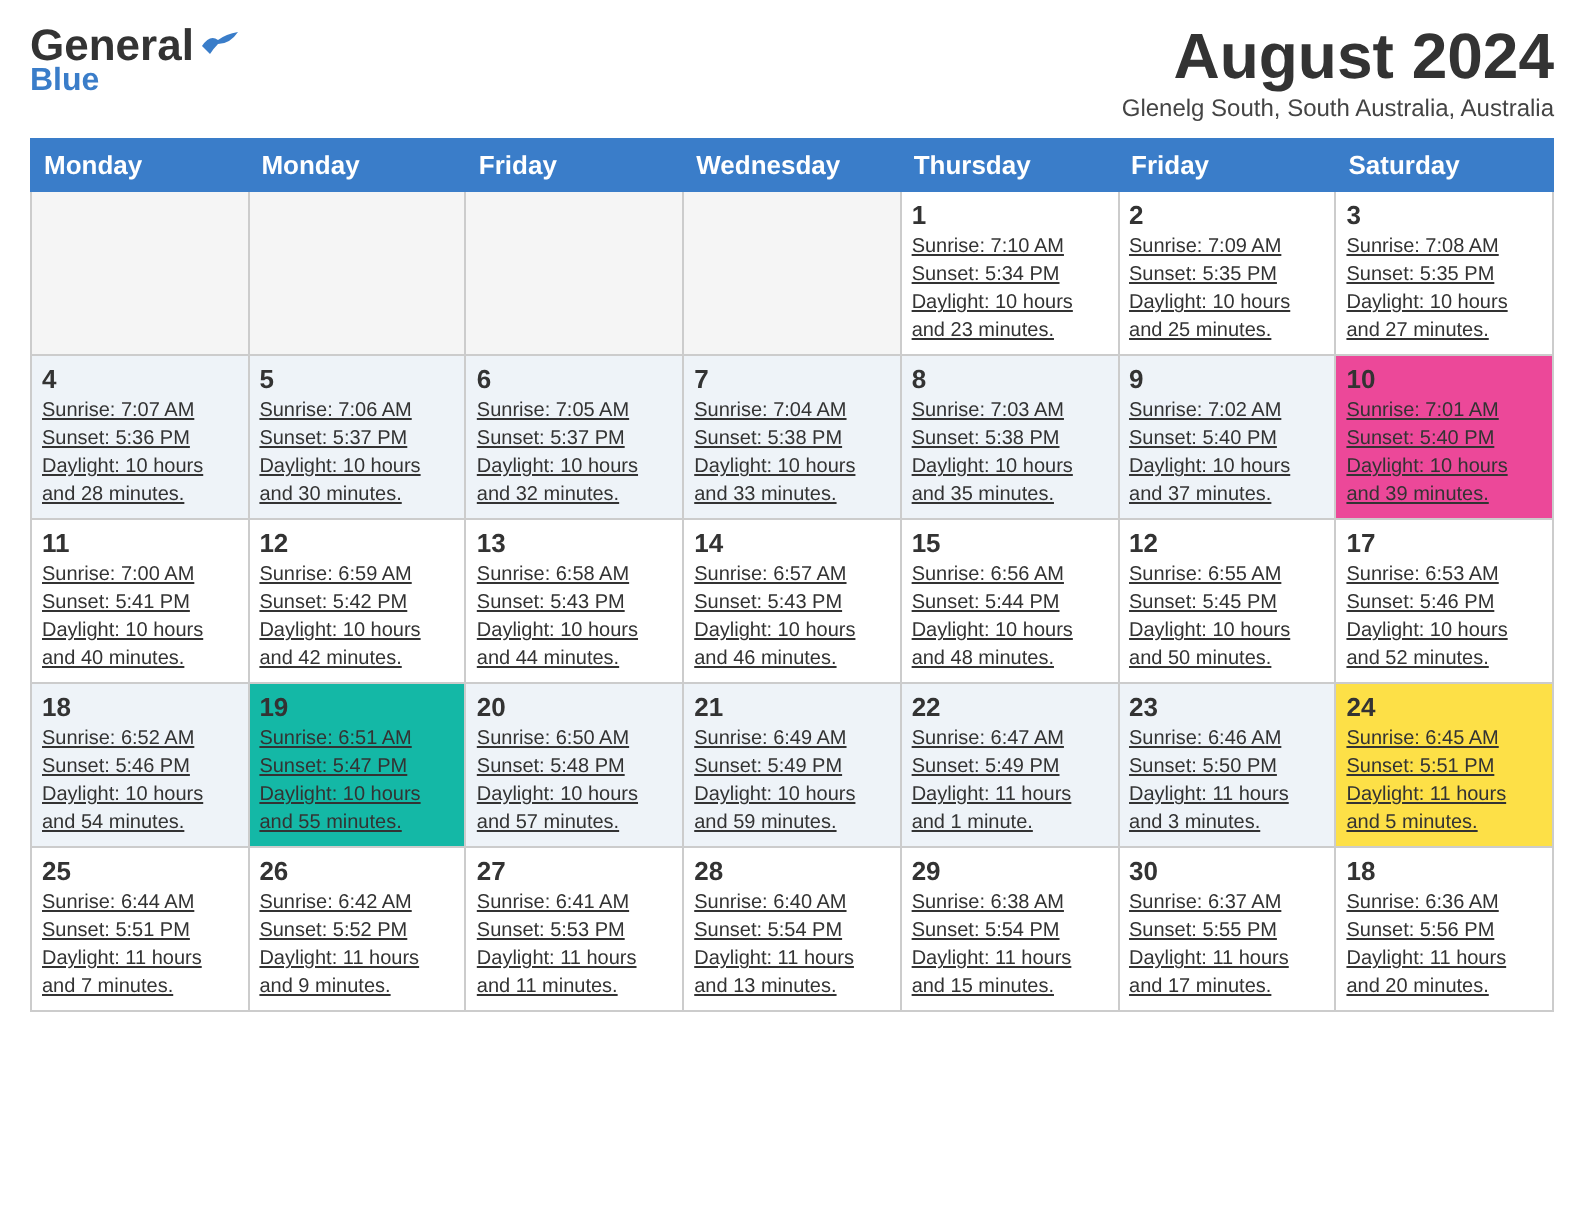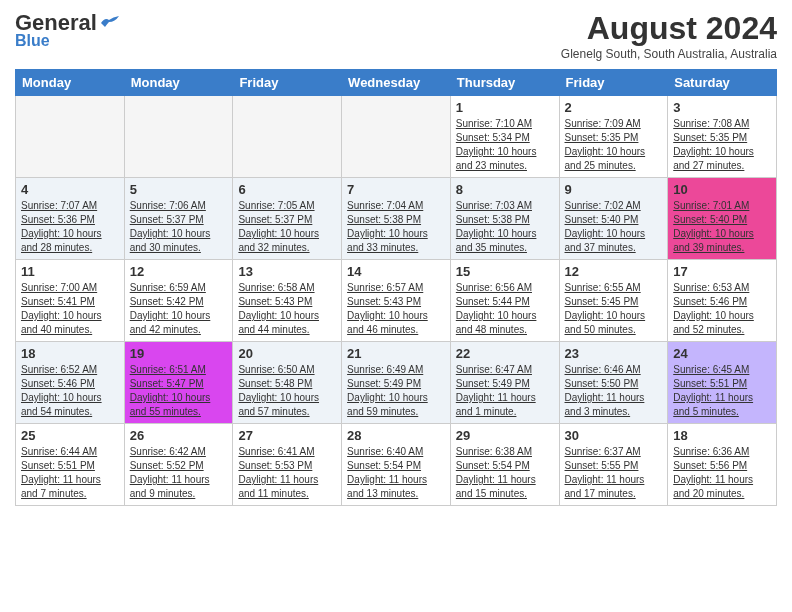--- a/index.html
+++ b/index.html
@@ -128,41 +128,41 @@
         <td>
           <div class="day-num">17</div>
           <div class="day-info">Sunrise: 6:53 AM<br>Sunset: 5:46 PM<br>Daylight: 10 hours and 52 minutes.</div>
         </td>
       </tr>
       <tr>
         <td style="background: rgb(238, 243, 248);">
           <div class="day-num">18</div>
           <div class="day-info">Sunrise: 6:52 AM<br>Sunset: 5:46 PM<br>Daylight: 10 hours and 54 minutes.</div>
         </td>
-        <td style="background: #d946ef;">
+        <td style="background: #14b8a6;">
           <div class="day-num">19</div>
           <div class="day-info">Sunrise: 6:51 AM<br>Sunset: 5:47 PM<br>Daylight: 10 hours and 55 minutes.</div>
         </td>
         <td style="background: rgb(238, 243, 248); margin-left: 20px;">
           <div class="day-num">20</div>
           <div class="day-info">Sunrise: 6:50 AM<br>Sunset: 5:48 PM<br>Daylight: 10 hours and 57 minutes.</div>
         </td>
         <td style="background: rgb(238, 243, 248);">
           <div class="day-num">21</div>
           <div class="day-info">Sunrise: 6:49 AM<br>Sunset: 5:49 PM<br>Daylight: 10 hours and 59 minutes.</div>
         </td>
         <td style="background: rgb(238, 243, 248);">
           <div class="day-num">22</div>
           <div class="day-info">Sunrise: 6:47 AM<br>Sunset: 5:49 PM<br>Daylight: 11 hours and 1 minute.</div>
         </td>
         <td style="background: rgb(238, 243, 248);">
           <div class="day-num">23</div>
           <div class="day-info">Sunrise: 6:46 AM<br>Sunset: 5:50 PM<br>Daylight: 11 hours and 3 minutes.</div>
         </td>
-        <td style="background: #c4b5fd;">
+        <td style="background: #fde047;">
           <div class="day-num">24</div>
           <div class="day-info">Sunrise: 6:45 AM<br>Sunset: 5:51 PM<br>Daylight: 11 hours and 5 minutes.</div>
         </td>
       </tr>
       <tr>
         <td>
           <div class="day-num">25</div>
           <div class="day-info">Sunrise: 6:44 AM<br>Sunset: 5:51 PM<br>Daylight: 11 hours and 7 minutes.</div>
         </td>
         <td>

